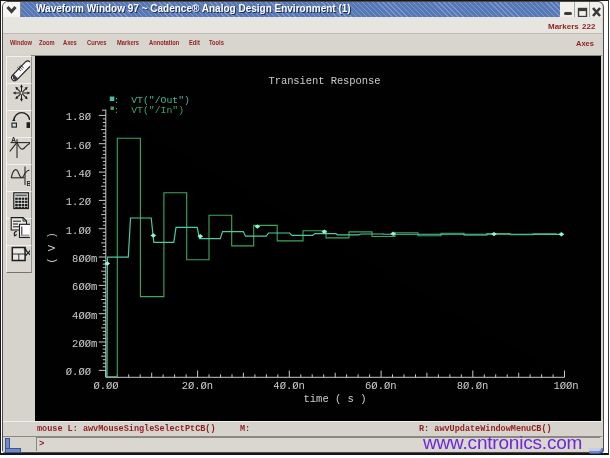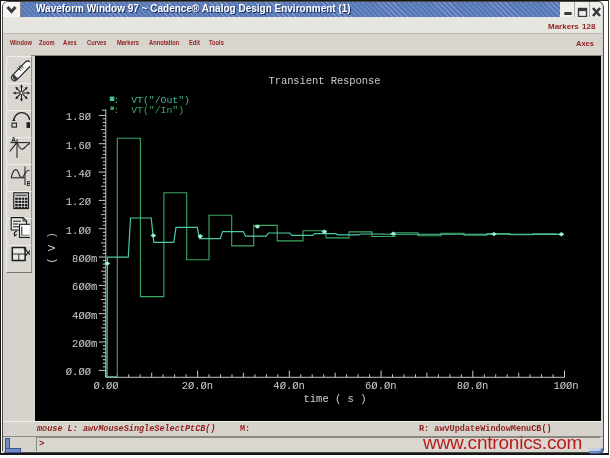--- a/index.html
+++ b/index.html
@@ -36,21 +36,21 @@
   
   #plot{left:35px;top:56px;}
   
   #st1{left:3px;top:421px;width:599px;height:15px;background:#d6d3cc;
        border-top:1px solid #f0efec;}
   #st2{left:3px;top:436px;width:599px;height:15px;background:#d6d3cc;border-top:1px solid #8a8880;}
   #prompt{left:36px;top:437px;width:563px;height:13px;background:#dad7d0;
        border-left:1px solid #8a8880;border-top:1px solid #8a8880;}
   .mono{font-family:"Liberation Mono", monospace;}
   
-  #wm{left:423px;top:432px;font-size:19px;color:#b91c1c;letter-spacing:-0.2px;
+  #wm{left:423px;top:432px;font-size:19px;color:#6d28d9;letter-spacing:-0.2px;
       font-family:"Liberation Sans",sans-serif;}
   
   #blh-v{left:5px;top:438px;width:3px;height:13px;background:#7489c0;border:1px solid #39549c;}
   #blh-h{left:5px;top:448px;width:14px;height:3px;background:#7489c0;border:1px solid #39549c;}
   #brh{left:589px;top:448px;width:12px;height:3px;background:#c6cde6;border-right:2.5px solid #7489c0;border-bottom:2.5px solid #7489c0;border-radius:0 0 5px 0;box-shadow:1px 1px 0 #39549c;}
 </style>
 </head>
 <body>
 <div class="abs" id="imgborder"></div>
 <div class="abs" id="frame"></div>
@@ -67,21 +67,21 @@
 <div class="abs" style="left:560px;top:2px;width:42px;height:15px;">
   <svg width="42" height="15">
     <rect x="4" y="10" width="8" height="3" rx="1.5" fill="#3a3a3a"></rect>
     <rect x="18.5" y="6.5" width="8" height="8" fill="none" stroke="#3a3a3a" stroke-width="1.4"></rect>
     <rect x="18.5" y="6.5" width="8" height="2.6" fill="#3a3a3a"></rect>
     <path d="M33 8 L40 16 M40 8 L33 16" stroke="#3a3a3a" stroke-width="2.6" transform="translate(0,-2)"></path>
   </svg>
 </div>
 <div class="abs" id="row1"></div>
 <div class="abs mred" style="left:548px;top:21.5px;font-size:8px;">Markers</div>
-<div class="abs mred" style="left:582px;top:21.5px;font-size:8px;">128</div>
+<div class="abs mred" style="left:582px;top:21.5px;font-size:8px;">222</div>
 <div class="abs" id="row2"></div>
 <div class="abs menui" style="left:9.5px;">Window</div>
 <div class="abs menui" style="left:39px;">Zoom</div>
 <div class="abs menui" style="left:63.2px;">Axes</div>
 <div class="abs menui" style="left:86.5px;">Curves</div>
 <div class="abs menui" style="left:116.5px;">Markers</div>
 <div class="abs menui" style="left:148.8px;">Annotation</div>
 <div class="abs menui" style="left:189.3px;">Edit</div>
 <div class="abs menui" style="left:209.2px;">Tools</div>
 <div class="abs mred" style="left:576px;top:39px;font-size:7.5px;">Axes</div>
@@ -386,21 +386,21 @@
         <polygon points="193.5,236.3 196.3,234.1 199.1,236.3 196.3,238.5"></polygon>
         <polygon points="250.6,226.6 253.4,224.4 256.2,226.6 253.4,228.8"></polygon>
         <polygon points="317.5,231.8 320.3,229.6 323.1,231.8 320.3,234.0"></polygon>
         <polygon points="386.4,233.7 389.2,231.5 392.0,233.7 389.2,235.9"></polygon>
         <polygon points="487.2,234.1 490.0,231.9 492.8,234.1 490.0,236.3"></polygon>
         <polygon points="554.6,234.3 557.4,232.1 560.2,234.3 557.4,236.5"></polygon>
       </g>
 </svg>
 </div>
 <div class="abs" id="st1"></div>
-<div class="abs mred mono" style="left:37px;top:424px;font-size:8.5px;font-style:italic;">mouse L: awvMouseSingleSelectPtCB()</div>
+<div class="abs mred mono" style="left:37px;top:424px;font-size:8.5px;">mouse L: awvMouseSingleSelectPtCB()</div>
 <div class="abs mred mono" style="left:240px;top:424px;font-size:8.5px;">M:</div>
 <div class="abs mred mono" style="left:419px;top:424px;font-size:8.5px;">R: awvUpdateWindowMenuCB()</div>
 <div class="abs" id="st2"></div>
 <div class="abs" id="prompt"></div>
 <div class="abs mred mono" style="left:39px;top:439px;font-size:9px;">&gt;</div>
 <div class="abs" id="wm">www.cntronics.com</div>
 <div class="abs" id="blh-v"></div>
 <div class="abs" id="blh-h"></div>
 <div class="abs" id="brh"></div>
 

